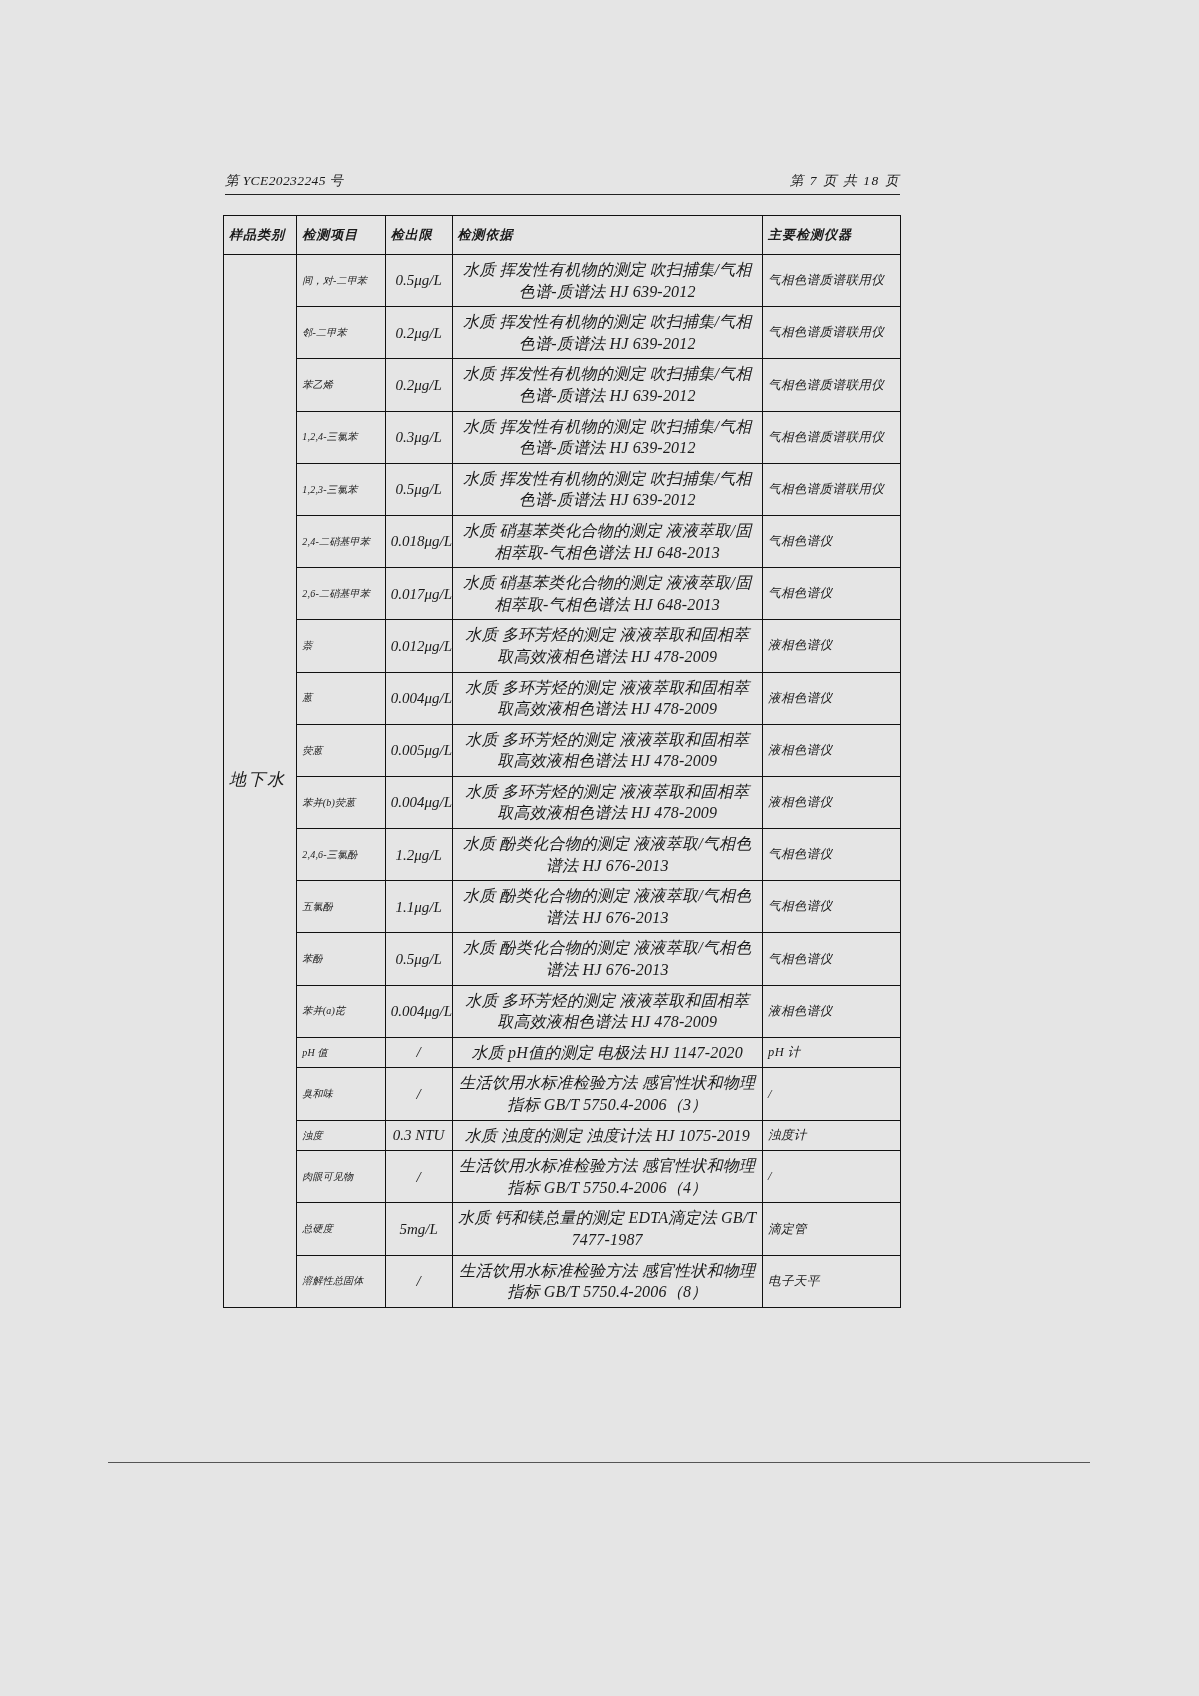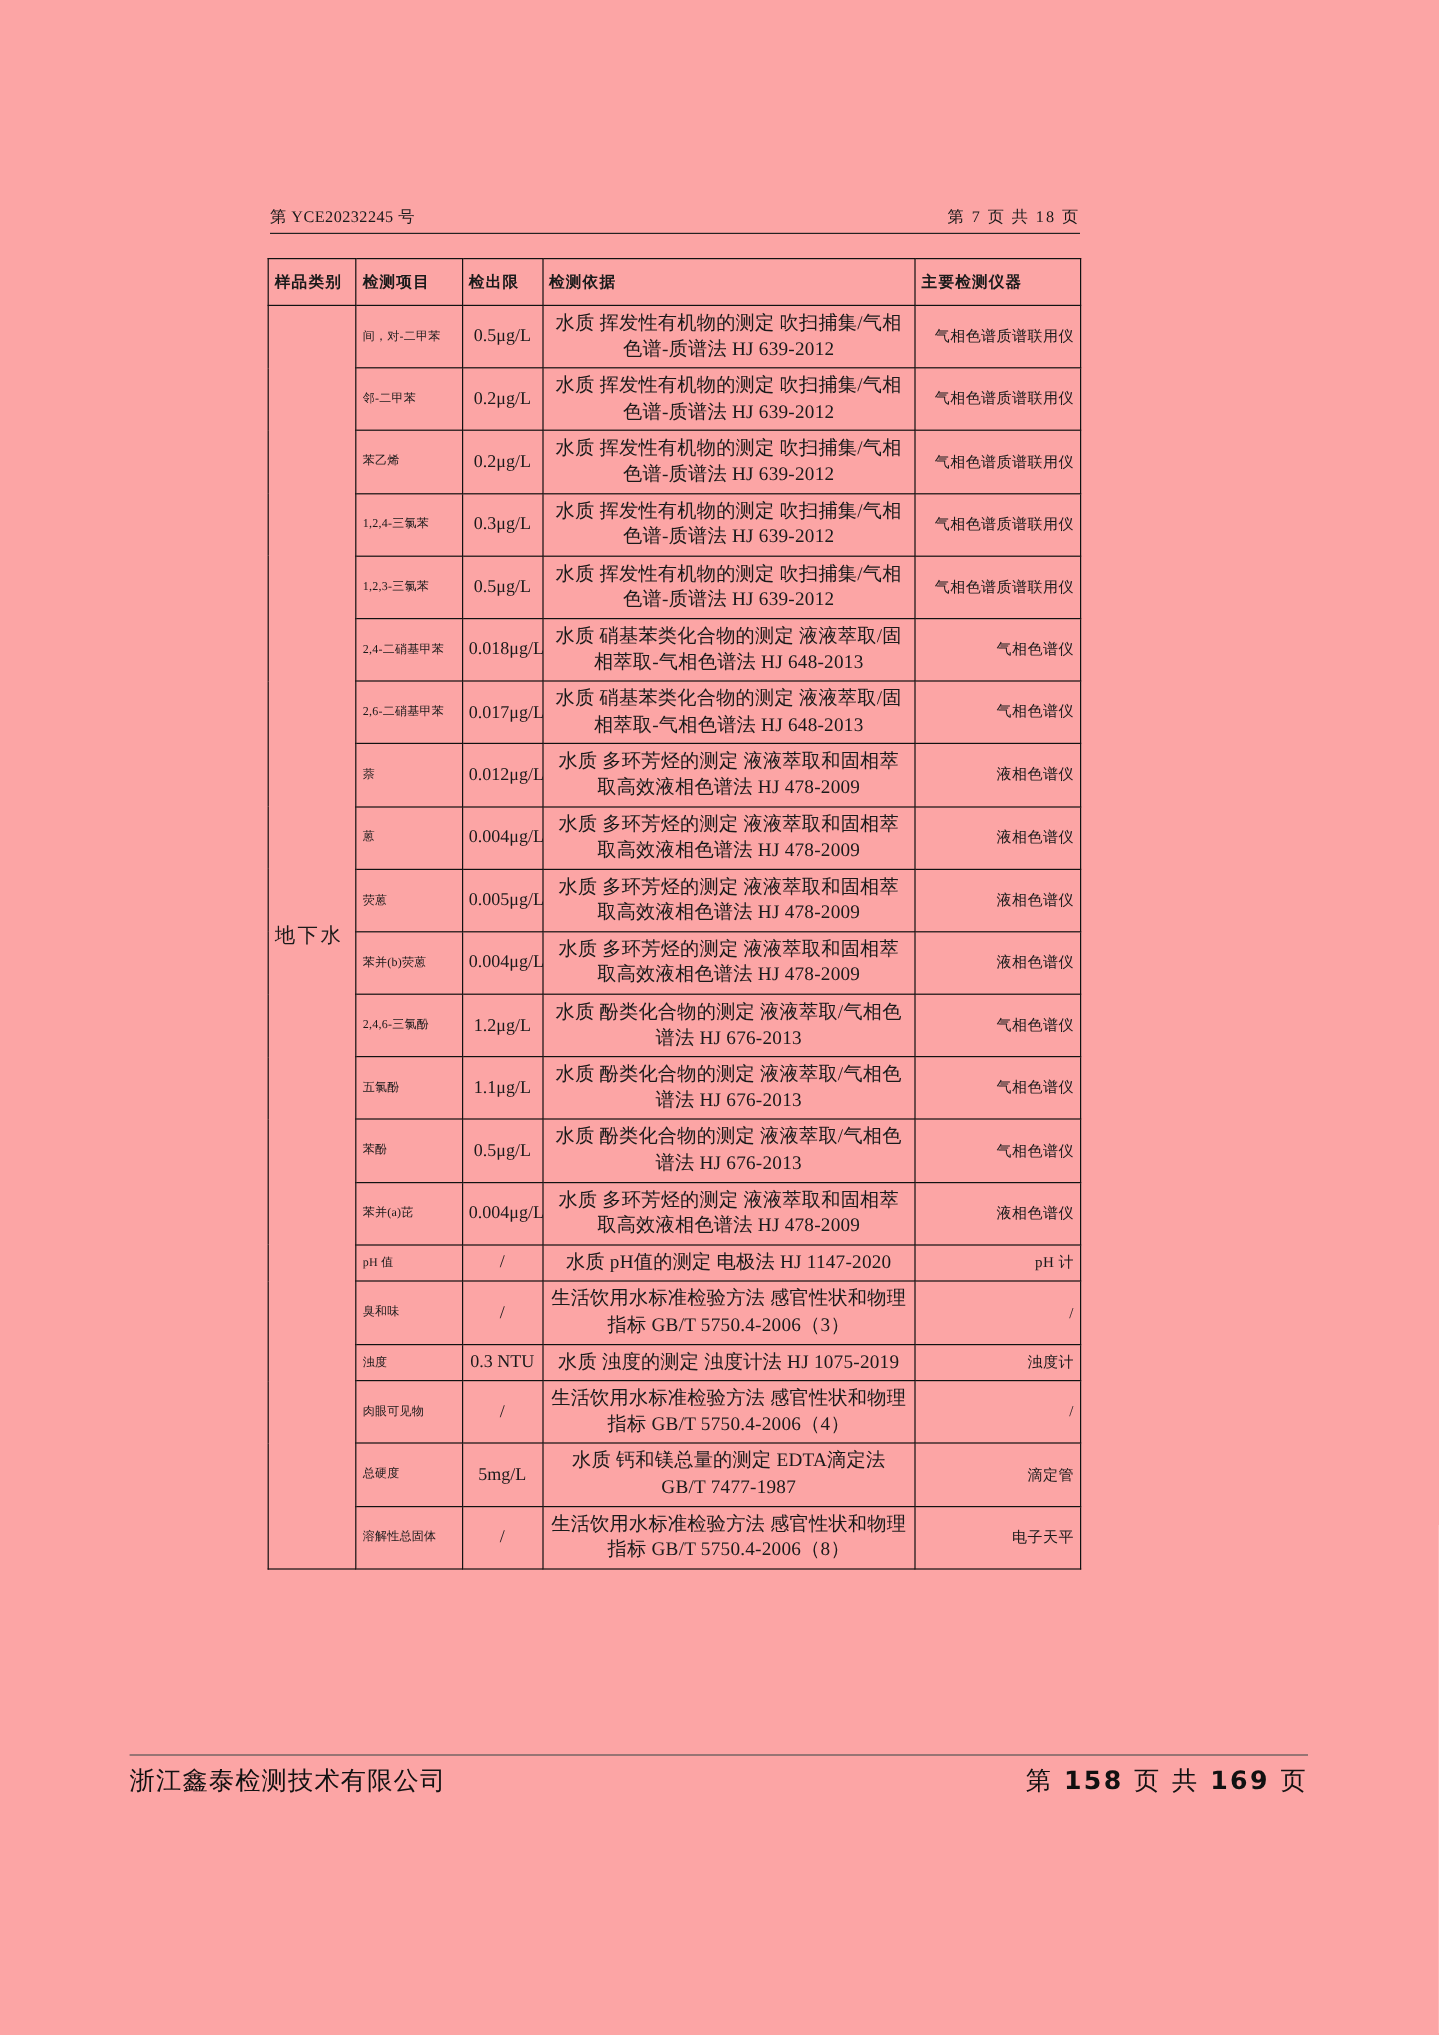--- a/index.html
+++ b/index.html
@@ -13,21 +13,22 @@
     font-family: "Liberation Serif", serif;
     color: #1a1a1a;
     position: relative;
     overflow: hidden;
   }
   .page {
     position: absolute;
     left: 0; top: 0;
     width: 1199px;
     height: 1696px;
-    background: #fca5a5;
+    background: #e5e5e5;
+    font-style: italic;
   }
   
   .doc-header {
     position: absolute;
     left: 225px;
     top: 172px;
     width: 675px;
     display: flex;
     justify-content: space-between;
     align-items: flex-end;
@@ -85,21 +86,21 @@
   td.limit-cell {
     text-align: center;
     font-size: 15px;
   }
   td.basis-cell {
     text-align: center;
     font-size: 16px;
     letter-spacing: 0.2px;
   }
   td.instr-cell {
-    text-align: right;
+    text-align: left;
     font-size: 12.5px;
     letter-spacing: 0.4px;
   }
   
   .footer-rule {
     position: absolute;
     left: 108px;
     top: 1462px;
     width: 982px;
     height: 1px;
@@ -274,24 +275,14 @@
         <tr>
           <td class="item-cell">溶解性总固体</td>
           <td class="limit-cell">/</td>
           <td class="basis-cell">生活饮用水标准检验方法 感官性状和物理指标 GB/T 5750.4-2006（8）</td>
           <td class="instr-cell">电子天平</td>
         </tr>
       </tbody>
   </table>
 
   <div class="footer-rule"></div>
-  <div class="doc-footer">
-    <span class="ft-left">浙江鑫泰检测技术有限公司</span>
-    <span class="ft-right">
-      <span>第</span>
-      <b>158</b>
-      <span>页 共</span>
-      <b>169</b>
-      <span>页</span>
-    </span>
-  </div>
 
 </div>
 
 </body></html>

